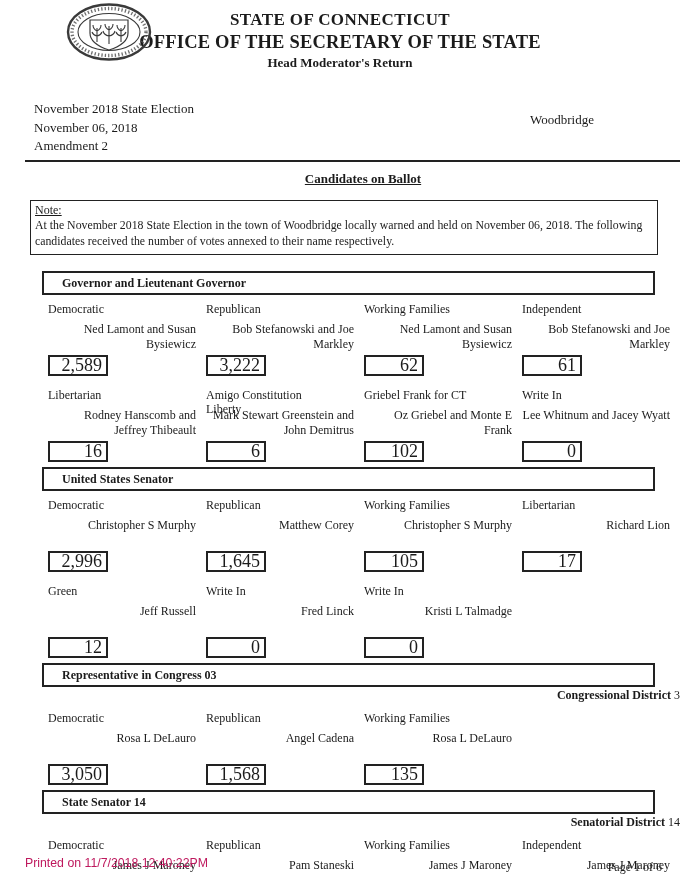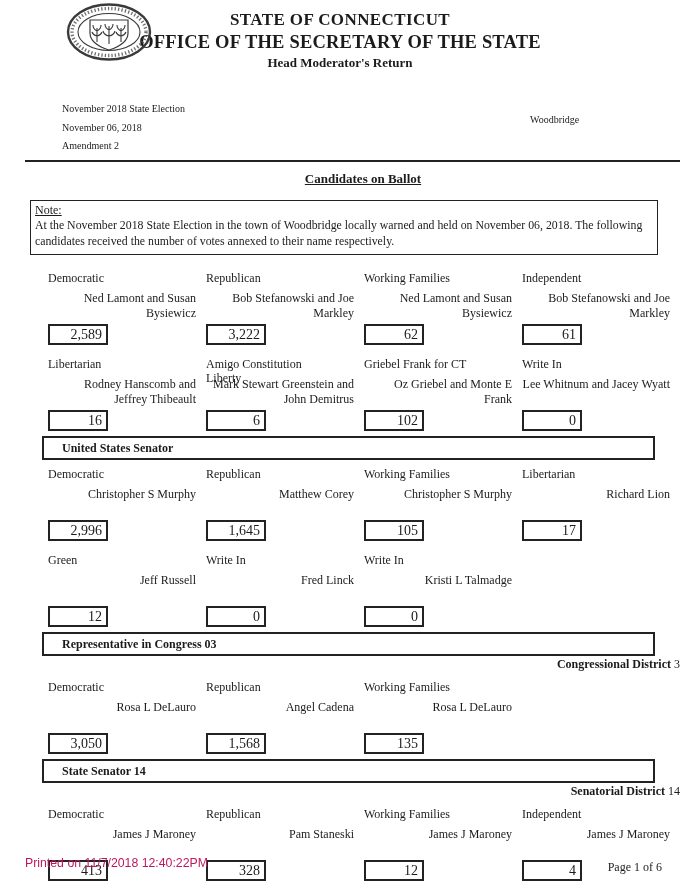--- a/index.html
+++ b/index.html
@@ -10,21 +10,21 @@
   .page{position:absolute;inset:0;}
 
   
   .hdr{position:relative;height:86px;padding-top:6px;}
   .seal{position:absolute;left:64px;top:2px;width:90px;height:62px;}
   .hdr-t1{text-align:center;font-weight:bold;font-size:17px;letter-spacing:.4px;margin-top:4px;}
   .hdr-t2{text-align:center;font-weight:bold;font-size:18.5px;letter-spacing:.2px;margin-top:2px;}
   .hdr-t3{text-align:center;font-weight:bold;font-size:13px;margin-top:2px;}
 
   
-  .info{position:relative;padding-left:62px;margin-top:8px;font-size:10px;line-height:18.5px;}
+  .info{position:relative;padding-left:34px;margin-top:8px;font-size:13px;line-height:18.5px;}
   .town{position:absolute;left:530px;top:11px;}
 
   .topline{margin:4px 0 0 25px;width:655px;border:0;border-top:2px solid #222;}
 
   .doc-title{text-align:center;font-weight:bold;font-size:13px;text-decoration:underline;margin-top:9px;margin-left:46px;}
 
   
   .notebox{margin:13px 22px 16px 30px;border:1px solid #222;padding:2px 6px 5px 4px;font-size:11.8px;line-height:15.5px;}
   .note-label{text-decoration:underline;font-size:12px;}
 
@@ -34,21 +34,21 @@
     font-weight:bold;font-size:12px;height:14px;}
   .district{margin:1px 0 0 48px;font-size:12px;height:16px;text-align:right;}
   .district .dl{font-weight:bold;display:inline-block;width:192px;}
 
   .row{display:flex;margin:7px 0 0 48px;}
   .row.second{margin-top:12px;}
   .cell{width:161px;}
   .party{font-size:12px;height:20px;overflow:visible;}
   .party span{display:block;line-height:14px;}
   .cand{font-size:12px;width:148px;height:31px;line-height:15px;text-align:right;}
-  .votebox{width:52px;height:17px;border:2px solid #222;font-size:14px;line-height:17px;
+  .votebox{width:52px;height:17px;border:2px solid #222;font-size:18px;line-height:17px;
     text-align:right;padding-right:4px;margin-top:2px;background:#fff;}
 
   
   .footer-left{position:absolute;left:25px;top:856px;font-family:"Liberation Sans", sans-serif;font-size:12.3px;color:#be185d;}
   .footer-right{position:absolute;right:18px;top:860px;font-size:12px;}
 </style>
 </head>
 <body>
 
 <div class="page">
@@ -81,20 +81,21 @@
 
   <div class="doc-title">Candidates on Ballot</div>
 
   <div class="notebox">
     <div class="note-label">Note:</div>
     <div>At the November 2018 State Election in the town of Woodbridge locally warned and held on November 06, 2018. The following</div>
     <div>candidates received the number of votes annexed to their name respectively.</div>
   </div>
 
   <div class="section">
+    <div class="sec-header">Governor and Lieutenant Governor</div>
     <div class="row">
       <div class="cell">
         <div class="party">
             <span>Democratic</span>
           </div>
         <div class="cand">Ned Lamont and Susan Bysiewicz</div>
         <div class="votebox"><span>2,589</span></div>
       </div>
       <div class="cell">
         <div class="party">

